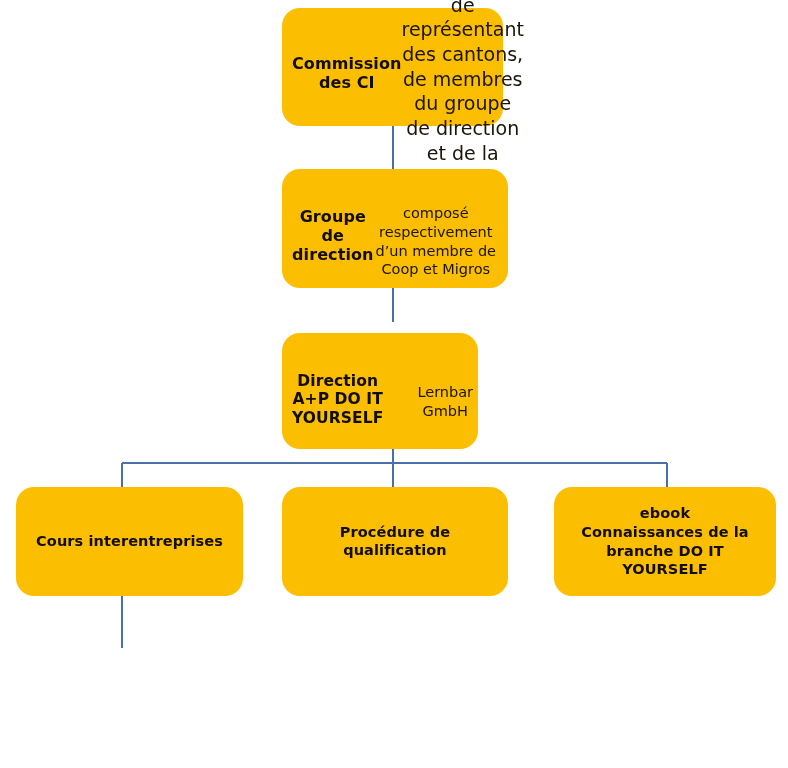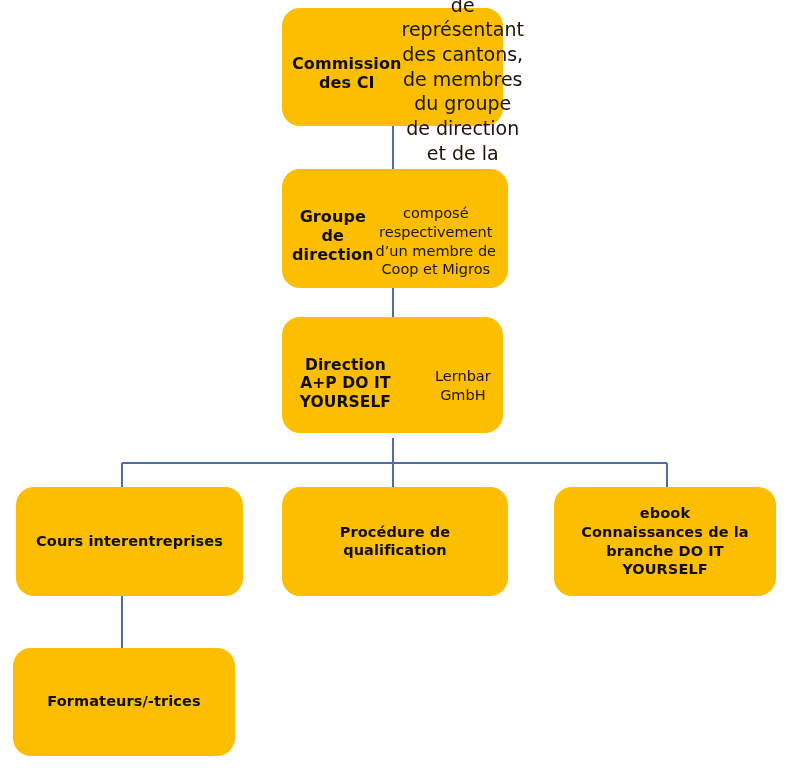--- a/index.html
+++ b/index.html
@@ -57,21 +57,21 @@
   #node-commission .node-title { font-size: 16px; margin-top: 14px; }
   #node-commission .node-sub   { font-size: 19px; margin-top: 24px; }
 
   #node-groupe {
     left: 282px; top: 169px; width: 226px; height: 119px;
   }
   #node-groupe .node-title { font-size: 16px; margin-top: 16px; }
   #node-groupe .node-sub   { font-size: 14.5px; margin-top: 26px; }
 
   #node-direction {
-    left: 282px; top: 317px; width: 221px; height: 116px; gap: 28px;
+    left: 282px; top: 333px; width: 196px; height: 116px; gap: 28px;
   }
   #node-direction .node-title { font-size: 15.5px; margin-top: 17px; }
   #node-direction .node-sub   { font-size: 14.5px; margin-top: 22px; margin-left: 6px; }
 
   
   .node-row3 {
     top: 487px;
     height: 109px;
     justify-content: center;
   }
@@ -140,17 +140,14 @@
   </div>
 
   <div class="node node-row3" id="node-ebook">
     <div class="node-title">
       <div>ebook</div>
       <div>Connaissances de la</div>
       <div>branche DO IT YOURSELF</div>
     </div>
   </div>
 
-  <div class="node" id="node-formateurs">
-    <div class="node-title">Formateurs/-trices</div>
-  </div>
 
 </div>
 
 </body></html>

